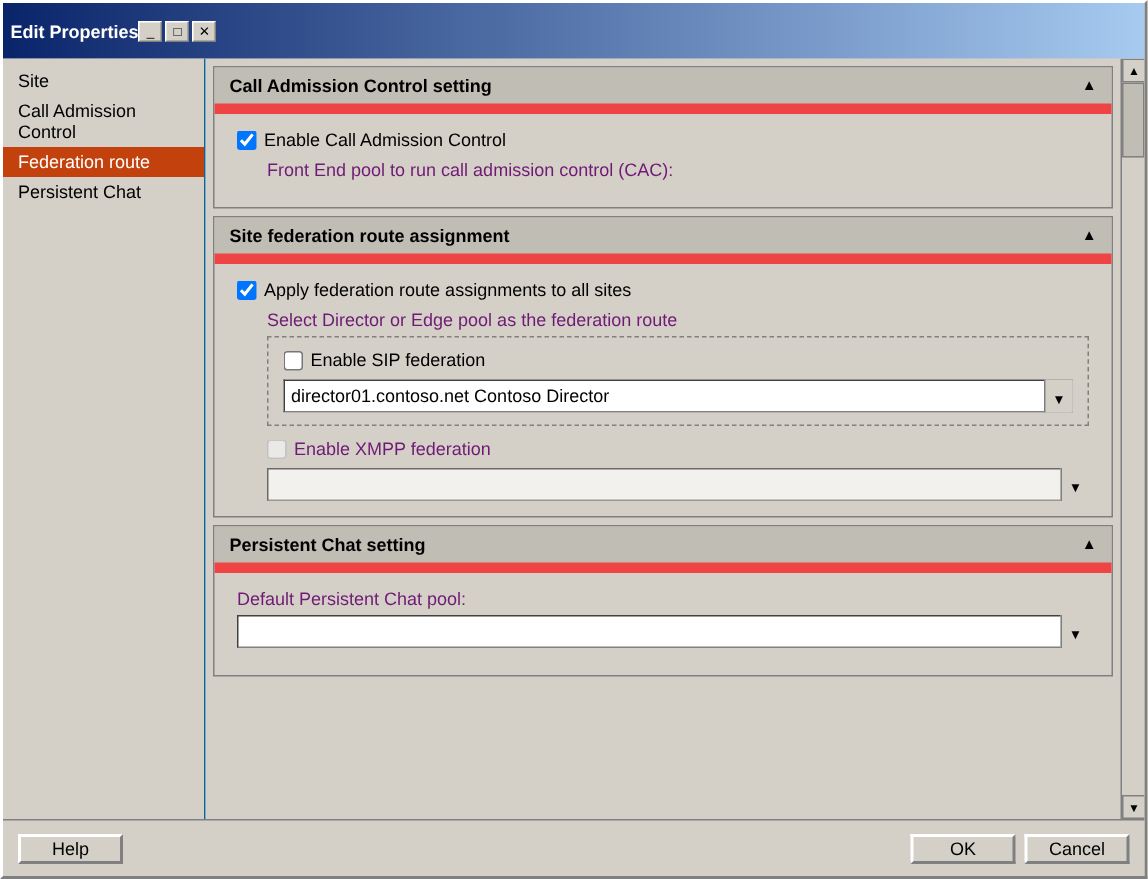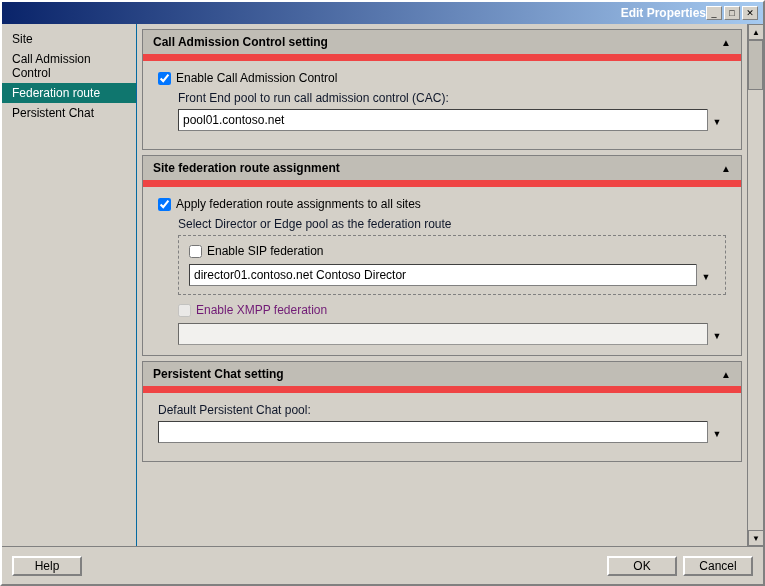--- a/index.html
+++ b/index.html
@@ -21,23 +21,23 @@
       border-left: 2px solid #ffffff;
       display: flex;
       flex-direction: column;
     }
 
     .title-bar {
       background: linear-gradient(to right, #0a246a, #a6caf0);
       color: white;
       padding: 3px 5px;
       display: flex;
-      justify-content: flex-end;
-      align-items: center;
-      height: 22px;
+      justify-content: flex-start;
+      align-items: center;
+      height: 37px;
       flex-shrink: 0;
     }
 
     .title-bar-text {
       font-weight: bold;
       font-size: 12px;
     }
 
     .title-bar-buttons {
       display: flex;
@@ -75,21 +75,21 @@
     }
 
     .nav-item {
       padding: 3px 10px;
       cursor: pointer;
       font-size: 12px;
       color: #000;
     }
 
     .nav-item.active {
-      background: #0f766e;
+      background: #c2410c;
       color: white;
     }
 
     
     .right-content {
       flex: 1;
       background: #d4d0c8;
       overflow-y: auto;
       padding: 5px;
     }
@@ -115,21 +115,21 @@
       font-size: 10px;
     }
 
     .section-body {
       padding: 10px 15px;
     }
 
     .field-label {
       font-size: 12px;
       margin-bottom: 4px;
-      color: #0f172a;
+      color: #701a75;
     }
 
     .field-group {
       margin-bottom: 8px;
     }
 
     select {
       width: 100%;
       height: 22px;
       background: white;
@@ -305,25 +305,20 @@
             <span>Call Admission Control setting</span>
             <span class="section-arrow">▲</span>
           </div>
           <div class="section-body">
             <div class="checkbox-row">
               <input type="checkbox" id="enableCAC" checked="" style="">
               <label for="enableCAC">Enable Call Admission Control</label>
             </div>
             <div class="field-group indented">
               <div class="field-label">Front End pool to run call admission control (CAC):</div>
-              <div class="select-wrapper">
-                <select>
-                  <option>pool01.contoso.net</option>
-                </select>
-              </div>
             </div>
           </div>
         </div>
 
         <div class="section">
           <div class="section-header">
             <span>Site federation route assignment</span>
             <span class="section-arrow">▲</span>
           </div>
           <div class="section-body">

